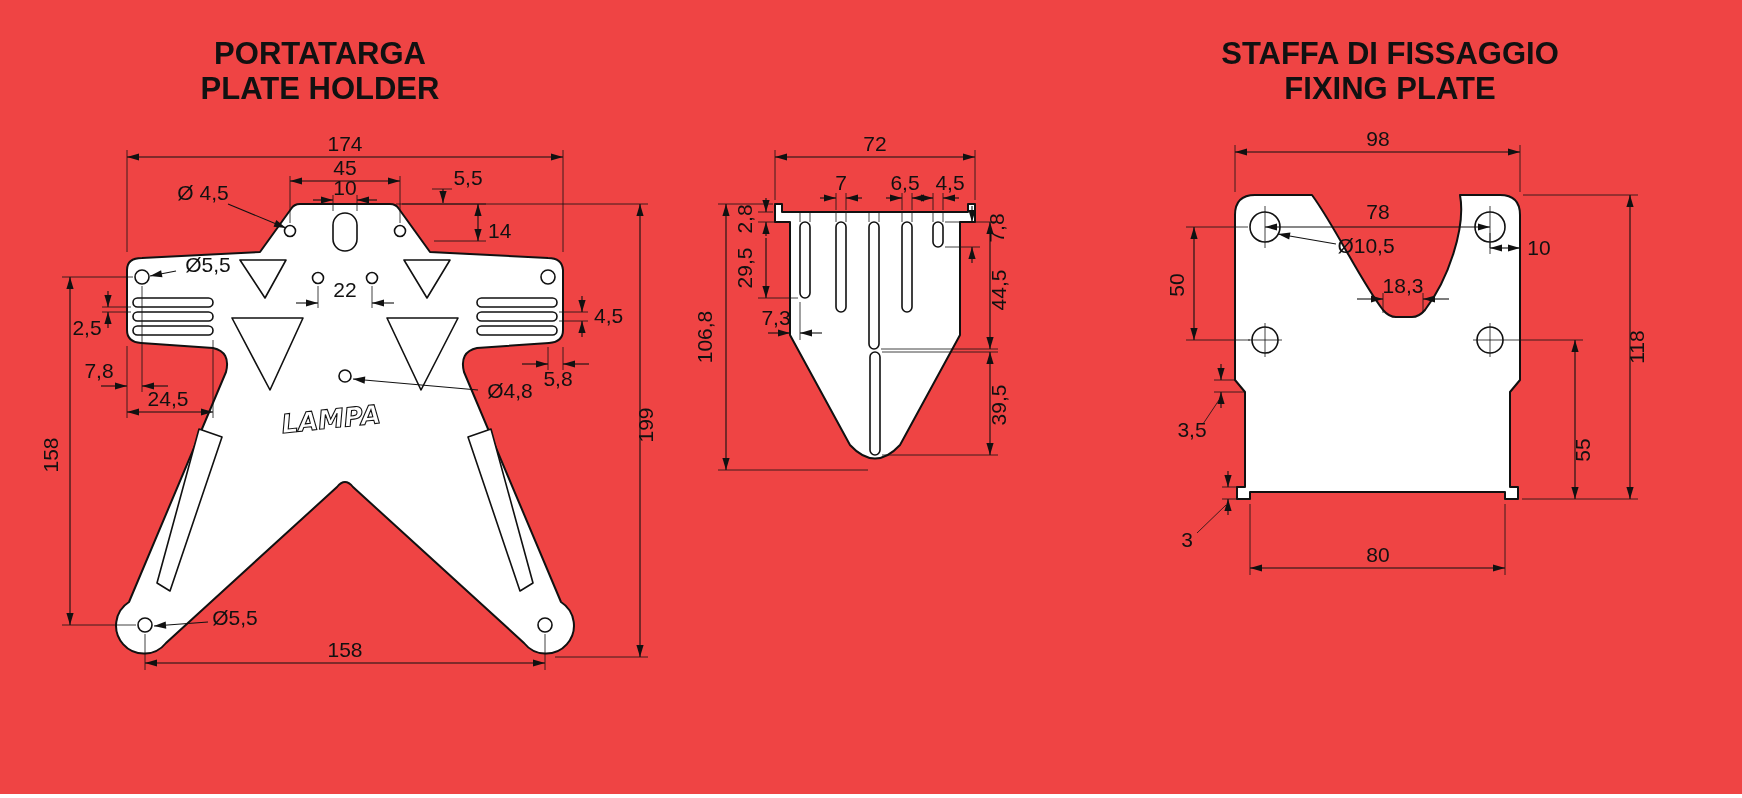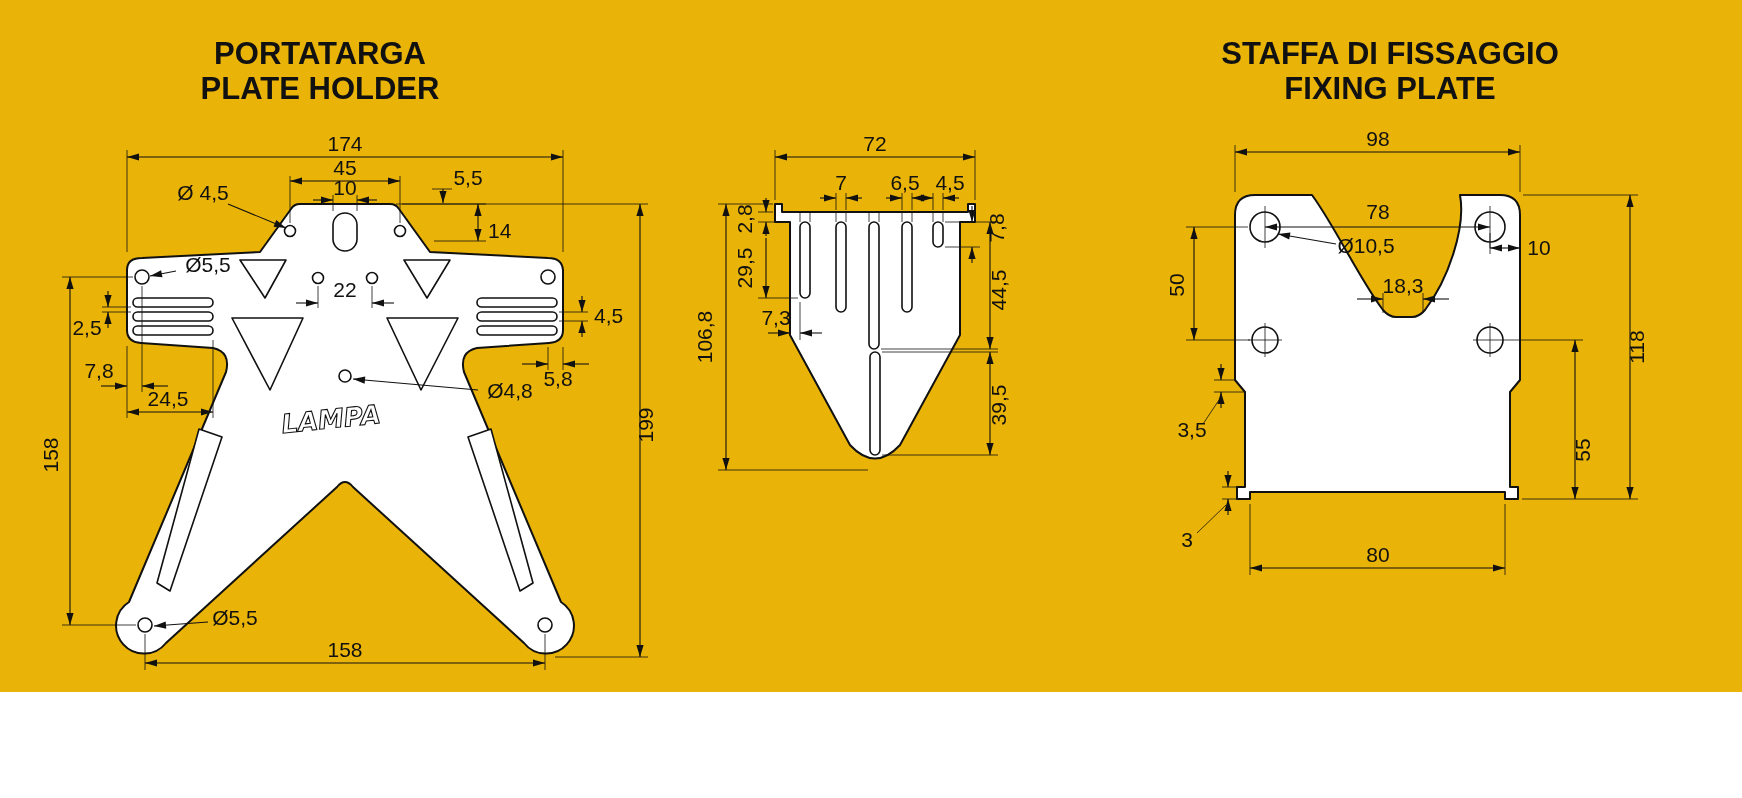--- a/index.html
+++ b/index.html
@@ -1,16 +1,16 @@
 <!DOCTYPE html>
 <html><head>
 <meta charset="utf-8">
 <style>
   html,body{margin:0;padding:0;background:#ffffff;}
-  .stage{position:relative;width:1742px;height:692px;background:#eab308;overflow:hidden;
+  .stage{position:relative;width:1742px;height:794px;background:#ef4444;overflow:hidden;
          font-family:"Liberation Sans",sans-serif;}
   svg{display:block;}
   .outline{fill:#fff;stroke:#111;stroke-width:2;stroke-linejoin:round;}
   .cut{fill:#fff;stroke:#111;stroke-width:1.6;stroke-linejoin:round;}
   .dim{stroke:#111;stroke-width:1.1;fill:none;}
   .ext{stroke:#111;stroke-width:0.8;fill:none;}
   .lbl{font:21px "Liberation Sans",sans-serif;fill:#111;text-anchor:middle;}
   .lbls{font:21px "Liberation Sans",sans-serif;fill:#111;text-anchor:start;}
   .title{font:bold 31px "Liberation Sans",sans-serif;fill:#111;text-anchor:middle;}
   .logo{font:italic bold 26px "DejaVu Sans",sans-serif;fill:#fff;stroke:#111;stroke-width:1.1;text-anchor:middle;}

